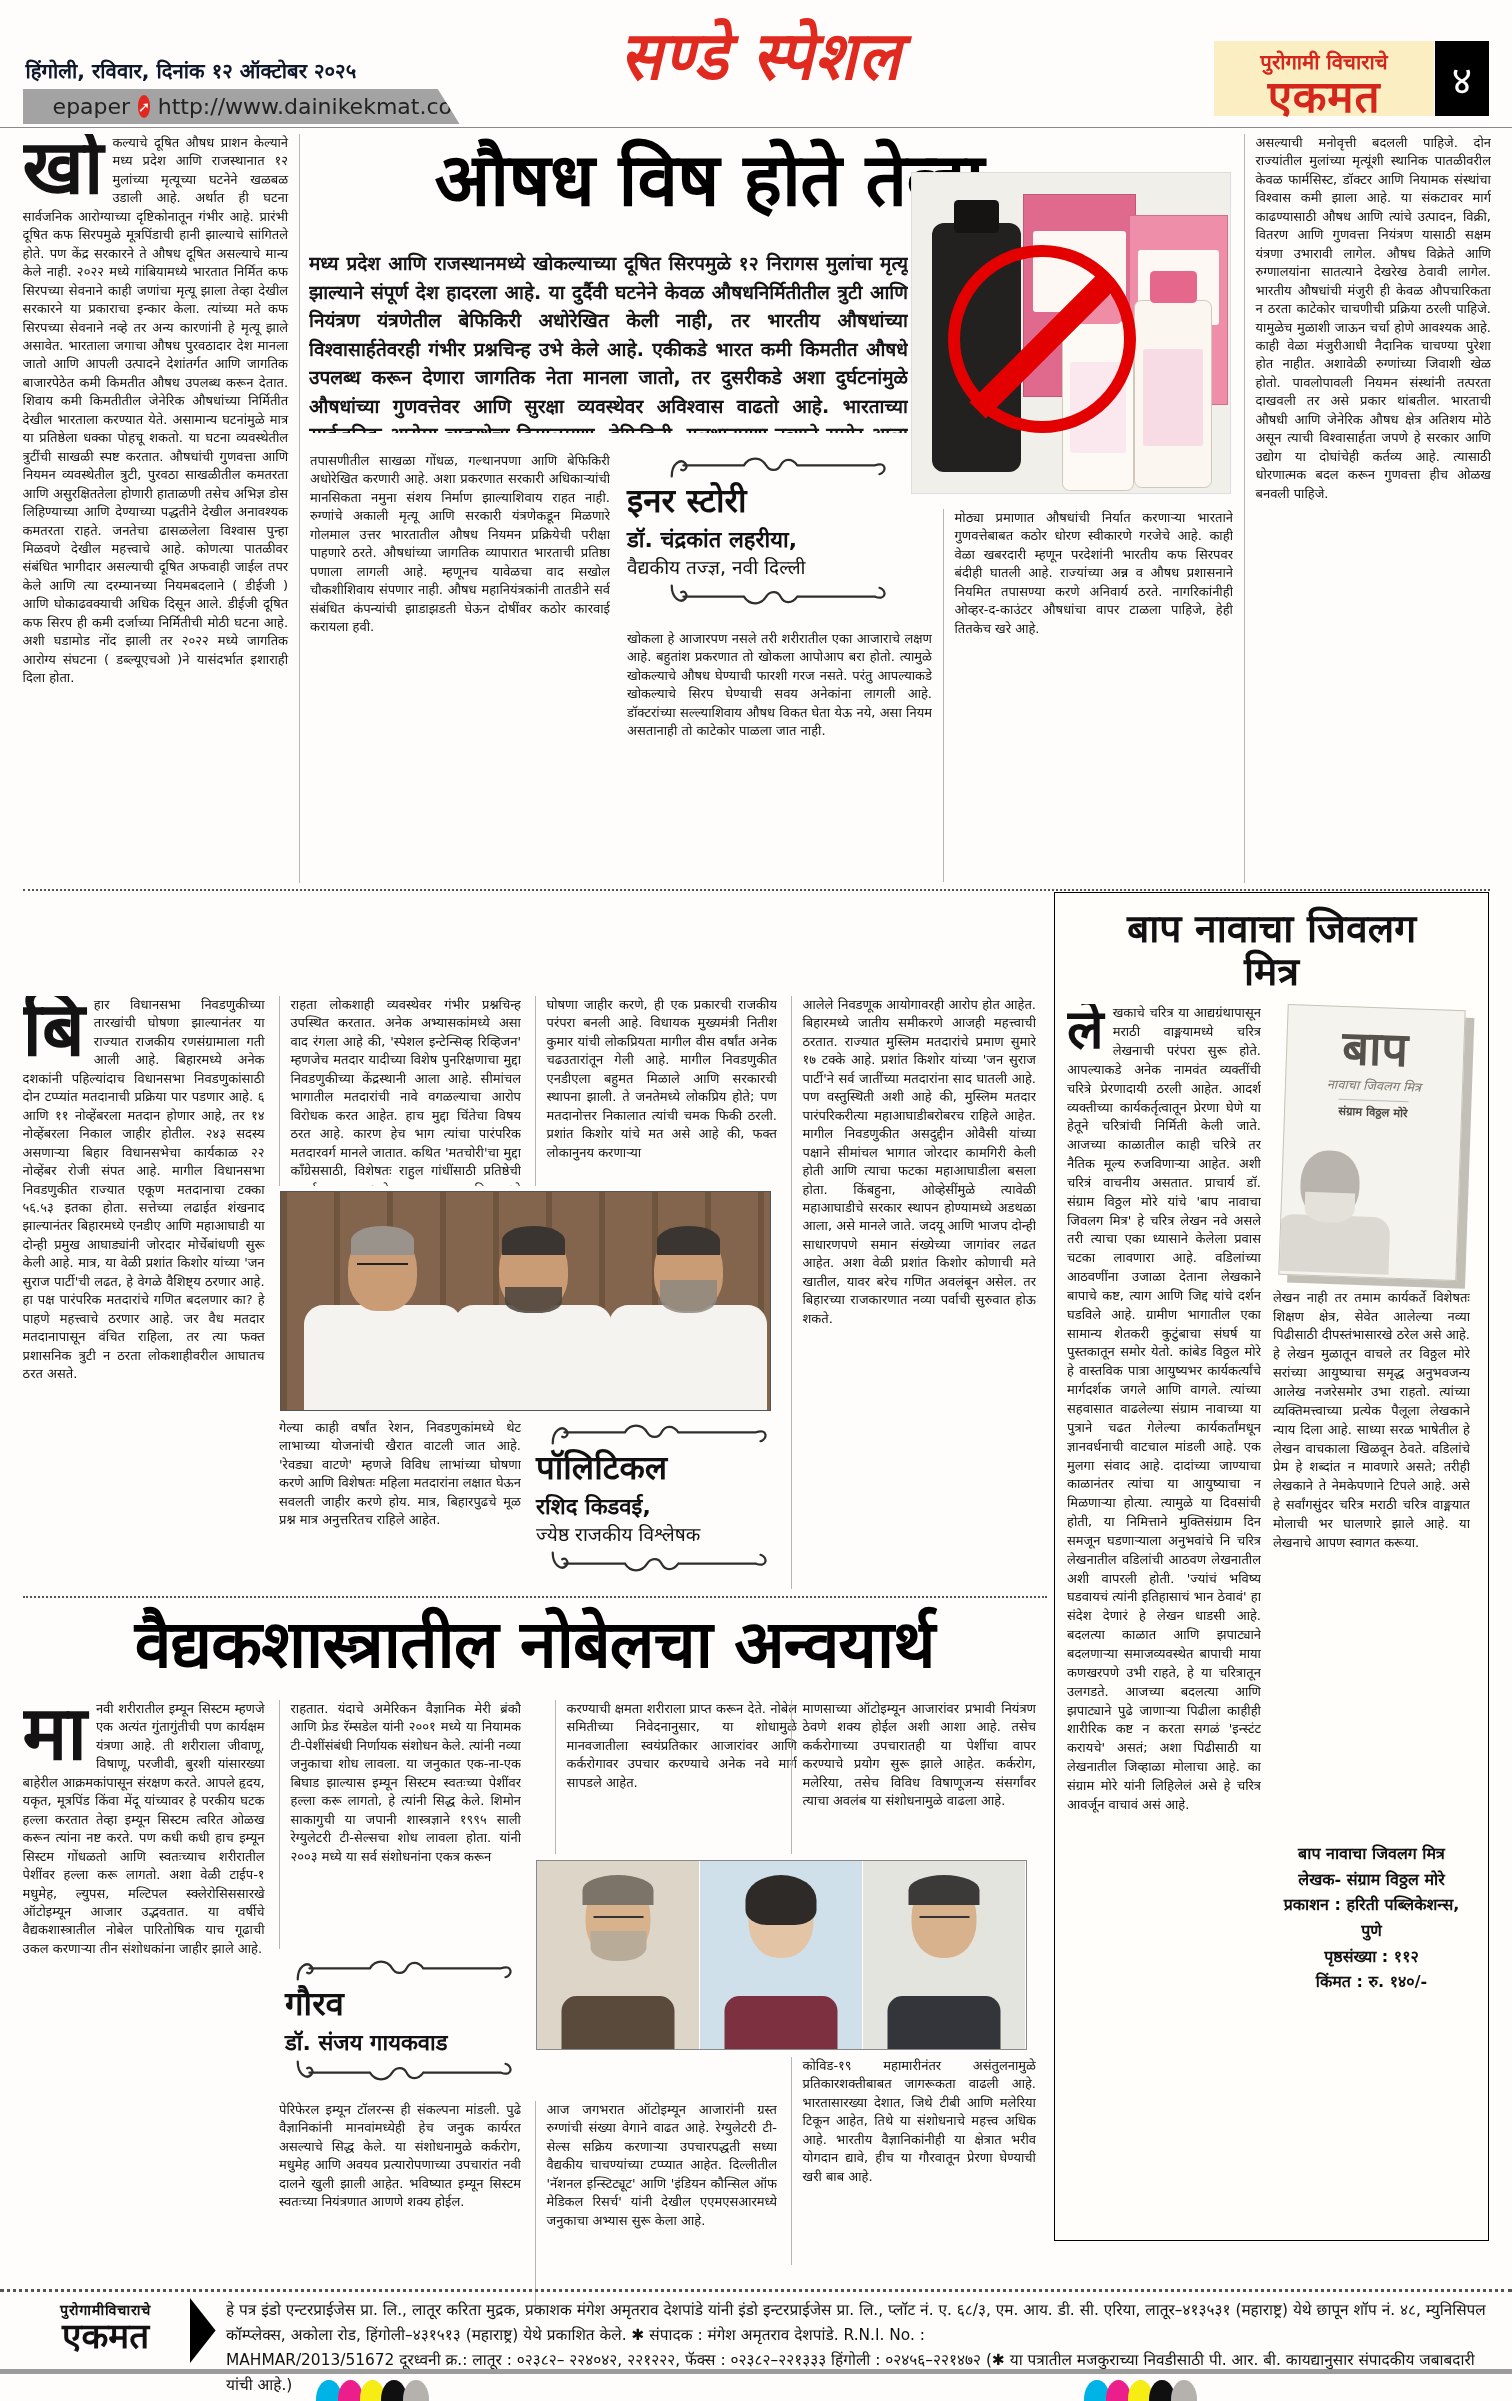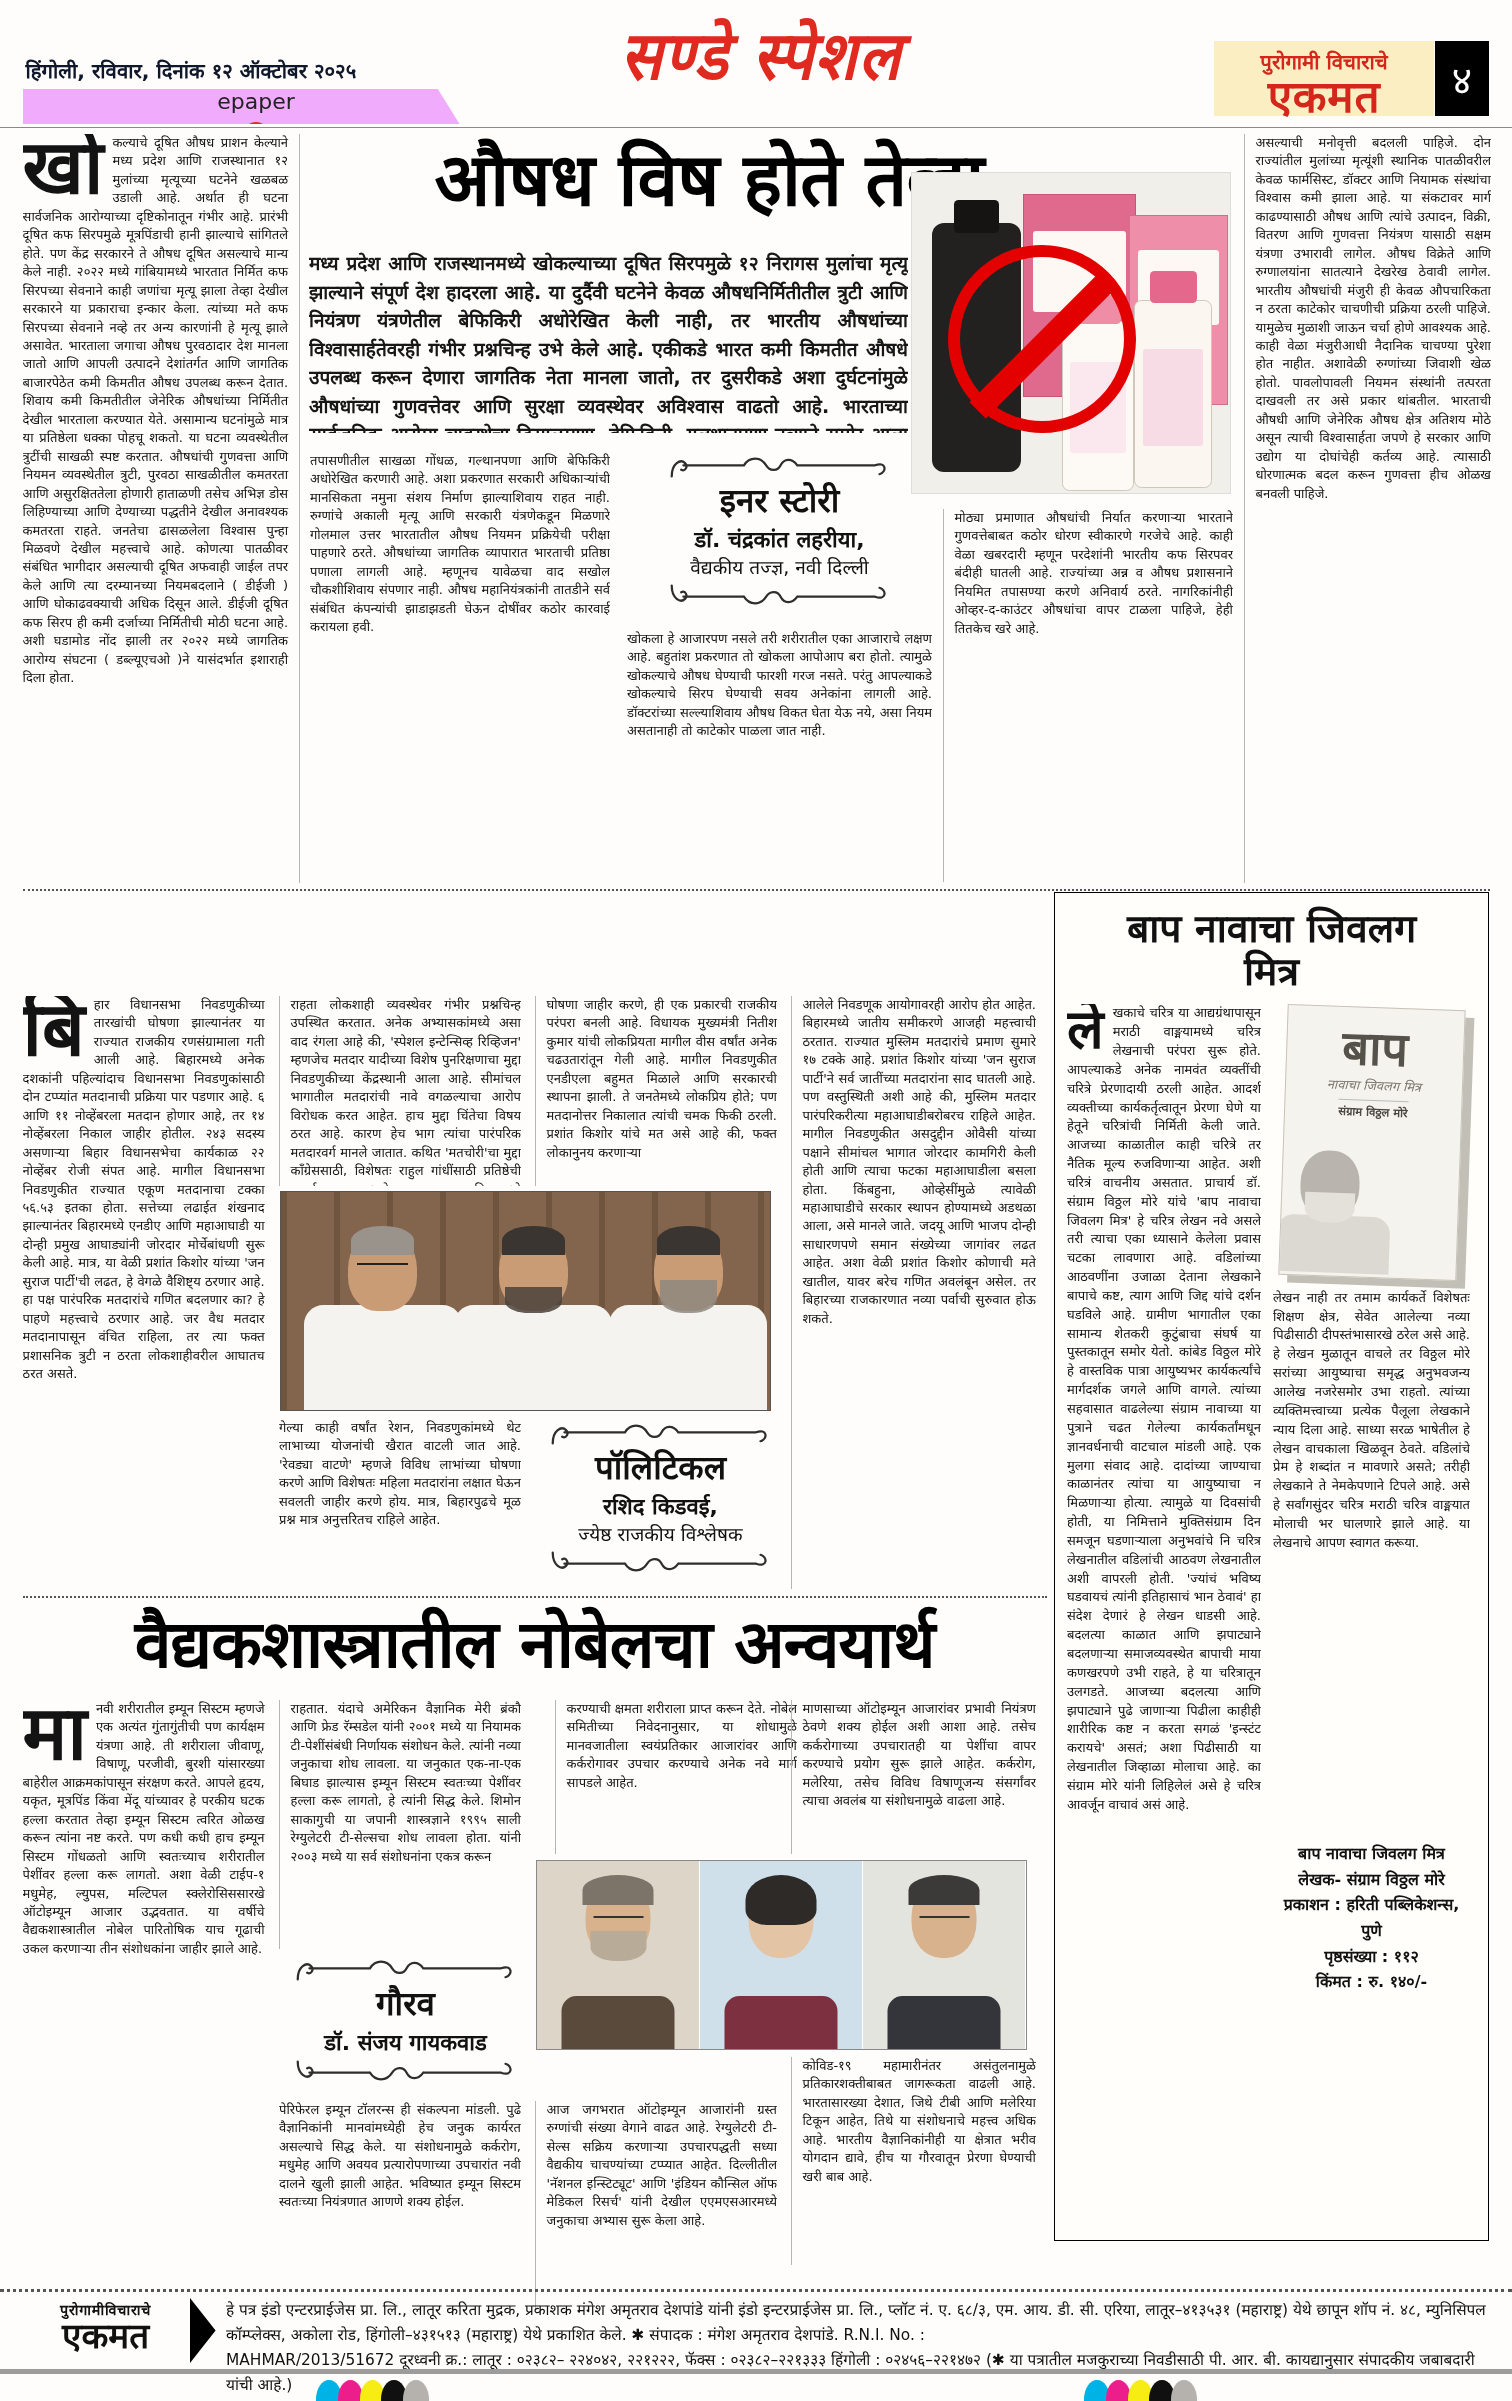--- a/index.html
+++ b/index.html
@@ -2,22 +2,22 @@
 <html style="font-size:12px"><head>
 <meta charset="utf-8">
 <style>
   * { margin:0; padding:0; box-sizing:border-box; }
   html,body { background:#e8e8e8; }
   body { font-family:"DejaVu Sans","Liberation Sans",sans-serif; }
   .page { position:relative; width:1512px; height:2401px; background:#fefdfb; margin:0 auto; overflow:hidden; color:#111; }
 
   
   .dateline { position:absolute; left:25.6px; top:56px; font-size:20.3px; font-weight:bold; color:#0f172a; }
-  .epaper-strip { position:absolute; left:22.6px; top:89px; width:437px; height:35px; background:#f0abfc;
-    clip-path:polygon(0 0,95% 0,100% 100%,0 100%); display:flex; align-items:center; gap:7.5px; padding-left:30px;flex-direction:column; }
+  .epaper-strip { position:absolute; left:22.6px; top:89px; width:437px; height:35px; background:#a3a3a3;
+    clip-path:polygon(0 0,95% 0,100% 100%,0 100%); display:flex; align-items:center; gap:7.5px; padding-left:30px; }
   .epaper-strip .lbl { font-size:22px; color:#222; }
   .epaper-ic { width:22.6px; height:22.6px; border-radius:50%; background:#e0281e; color:#fff; font-size:15px; display:flex; align-items:center; justify-content:center; }
   .script-title { position:absolute; left:520px; top:10.5px; width:482px; text-align:center; font-size:62px; font-weight:bold;
     font-style:italic; color:#e02a20; letter-spacing:1.5px; transform:scaleY(1.08); }
   .brand-box { position:absolute; left:1214px; top:41px; width:220px; height:75px; background:#fbeec2; text-align:center; padding-top:6px; }
   .brand-box .tag { font-size:20.3px; font-weight:bold; color:#d5261b; }
   .brand-box .name { font-size:44px; font-weight:bold; color:#d5261b; line-height:1; letter-spacing:0.8px; }
   .pagenum-box { position:absolute; left:1435px; top:41px; width:54px; height:75px; background:#000; color:#fff; display:flex; align-items:center; justify-content:center; font-size:39px; }
   .header-rule { position:absolute; left:0; top:127px; width:1512px; border-top:1.5px solid #8a8a8a; }
 
@@ -26,21 +26,21 @@
   .dc { float:left; font-size:75px; line-height:.74; font-weight:bold; padding:6px 9px 0 0; }
   .vr-r { border-right:0.8px solid #b5b5b5; padding-right:10.5px; }
   .vr-l { border-left:0.8px solid #b5b5b5; padding-left:10.5px; }
 
   .headline { position:absolute; text-align:center; font-weight:bold; color:#000; letter-spacing:-0.8px; line-height:1.02; }
   .lead { position:absolute; font-size:19px; font-weight:bold; line-height:1.5; text-align:justify; color:#171717; }
 
   .dotted-rule { position:absolute; border-top:2.3px dotted #555; }
 
   
-  .orn { position:absolute; text-align:center; }
+  .orn { position:absolute; }
   .orn .fl { width:100%; height:30px; display:block; }
   .orn .fl.bot { transform:scaleY(-1); }
   .orn .sec { font-size:33px; font-weight:bold; line-height:1.15; }
   .orn .auth { font-size:22px; font-weight:bold; margin-top:3px; }
   .orn .role { font-size:19px; margin-top:1.5px; }
 
   
   .img-syrup { position:absolute; background:#f1efe9; overflow:hidden; border:0.8px solid #ddd; }
   .sy-bottle-dark { position:absolute; left:19.6px; top:50px; width:89px; height:249px; background:#23211f; border-radius:12px; }
   .sy-cap-dark { position:absolute; left:42px; top:27px; width:45px; height:33px; background:#151413; border-radius:4.5px; }

